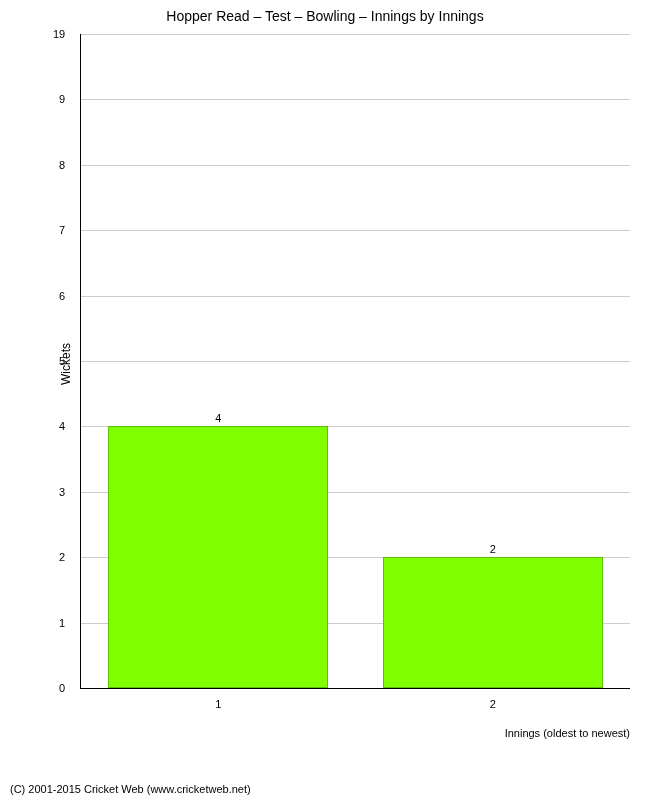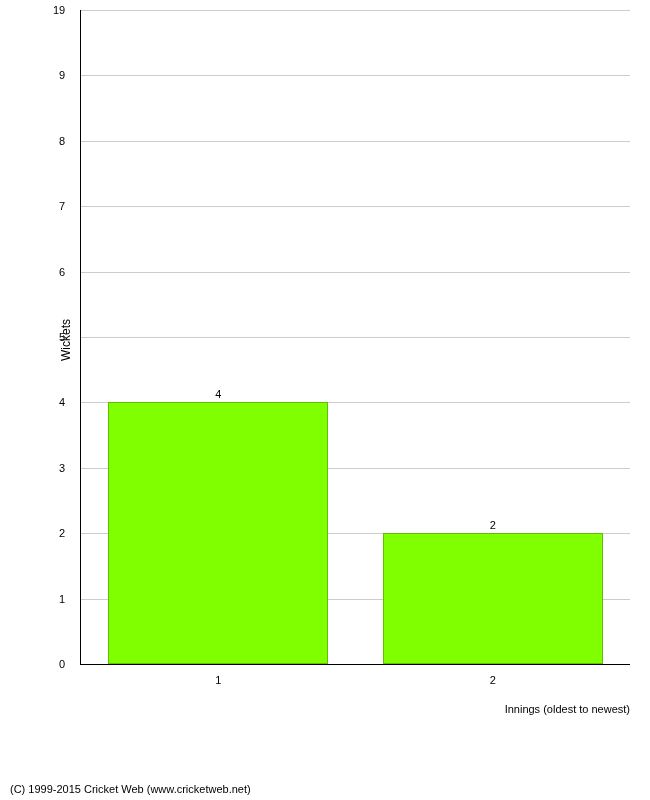--- a/index.html
+++ b/index.html
@@ -45,20 +45,21 @@
       font-size: 11px;
       color: #000;
       padding: 5px 10px;
       margin-top: auto;
     }
   </style>
 </head>
 <body>
 
 <div class="chart-container">
+  <div class="chart-title">Hopper Read – Test – Bowling – Innings by Innings</div>
 
   <div style="position:relative; width:600px; height:720px; margin-left:30px;">
 
     <div class="y-axis-label" style="position:absolute; left:5px; top:340px; transform:translateY(-50%) rotate(-90deg); font-size:12px;">Wickets</div>
 
     <div style="position:absolute; left:40px; top:10px; right:10px; bottom:55px; border-left:1px solid #000; border-bottom:1px solid #000;">
 
       <div style="position:absolute; top:0%; left:0; right:0; border-top:1px solid #ccc;"></div>
       <div style="position:absolute; top:0%; left:-28px; font-size:11px; transform:translateY(-50%);">19</div>
 
@@ -101,14 +102,14 @@
 
       <div style="position:absolute; bottom:20%; left:55%; width:40%; text-align:center; font-size:11px; color:#000; margin-bottom:2px;">2</div>
 
       <div style="position:absolute; bottom:-22px; left:55%; width:40%; text-align:center; font-size:11px;">2</div>
 
     </div>
 
     <div style="position:absolute; bottom:5px; right:10px; font-size:11px;">Innings (oldest to newest)</div>
   </div>
 
-  <div class="copyright">(C) 1999-2015 Cricket Web (www.cricketweb.net)</div>
+  <div class="copyright">(C) 2001-2015 Cricket Web (www.cricketweb.net)</div>
 </div>
 
 </body></html>

